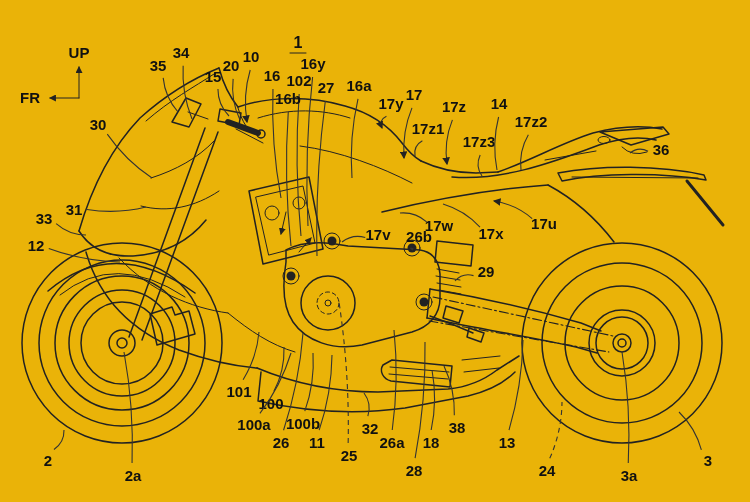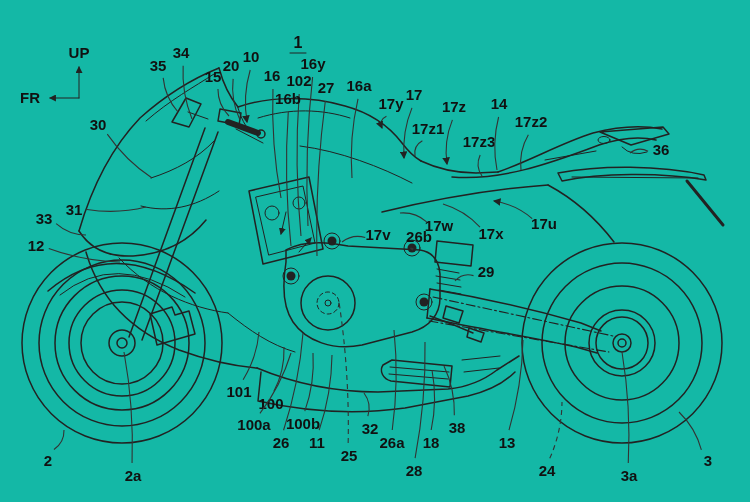--- a/index.html
+++ b/index.html
@@ -1,16 +1,16 @@
 <!DOCTYPE html>
 <html><head>
 <meta charset="utf-8">
 <style>
   html,body{margin:0;padding:0;background:#ffffff;}
-  #stage{position:relative;width:750px;height:502px;background:#14b8a6;overflow:hidden;}
+  #stage{position:relative;width:750px;height:502px;background:#eab308;overflow:hidden;}
   svg{display:block;}
   .draw{fill:none;stroke:#222;stroke-width:1.5;stroke-linecap:round;stroke-linejoin:round;}
   .thin{stroke-width:1;}
   .thick{stroke-width:3;}
   .grip{stroke-width:6;}
   .dashc{stroke-dasharray:4 3;}
   .chain{stroke-dasharray:9 3 2 3;stroke-width:1.1;}
   .leader{fill:none;stroke:#333;stroke-width:1.1;}
   .leader.dash{stroke-dasharray:5 4;}
   .ref{font:bold 15px "Liberation Sans","DejaVu Sans",sans-serif;fill:#111;text-anchor:middle;}

